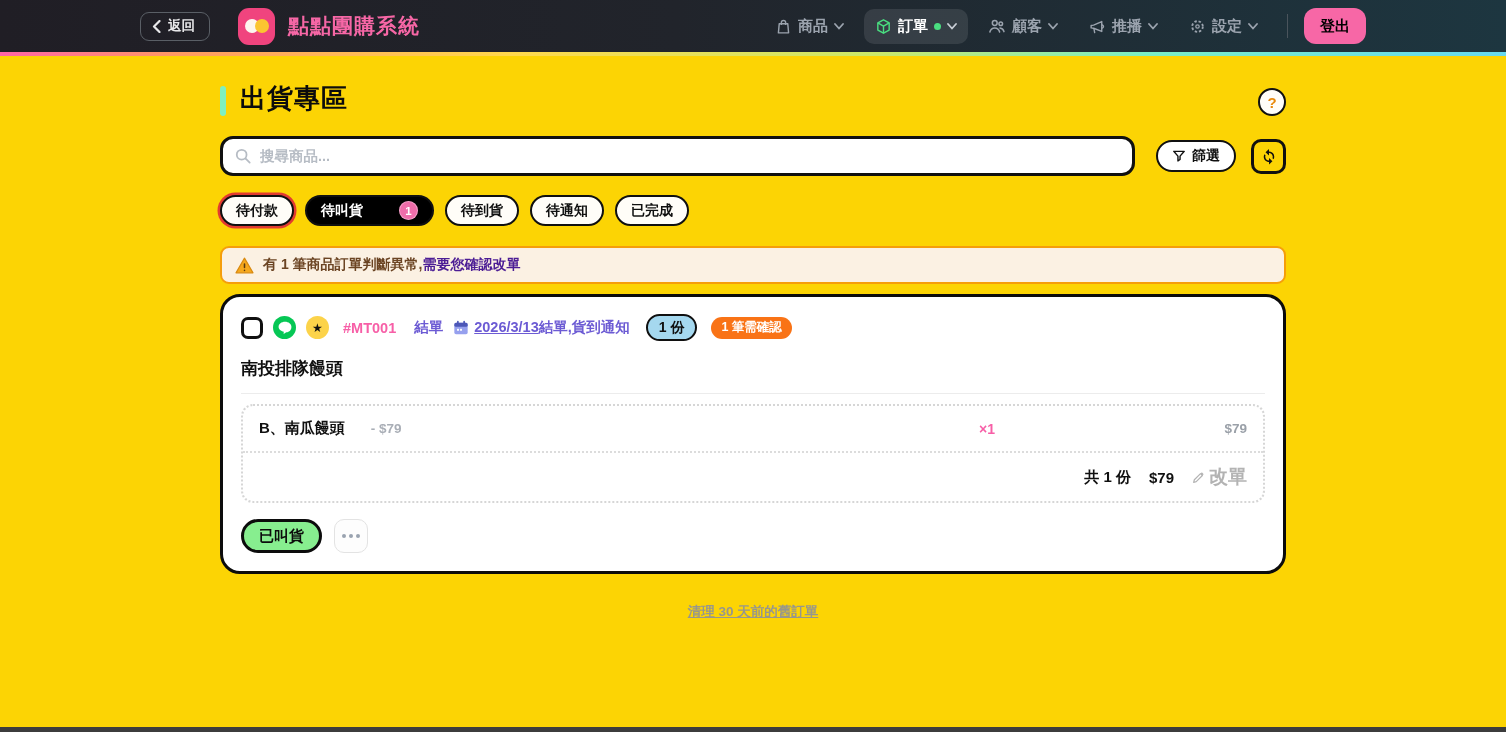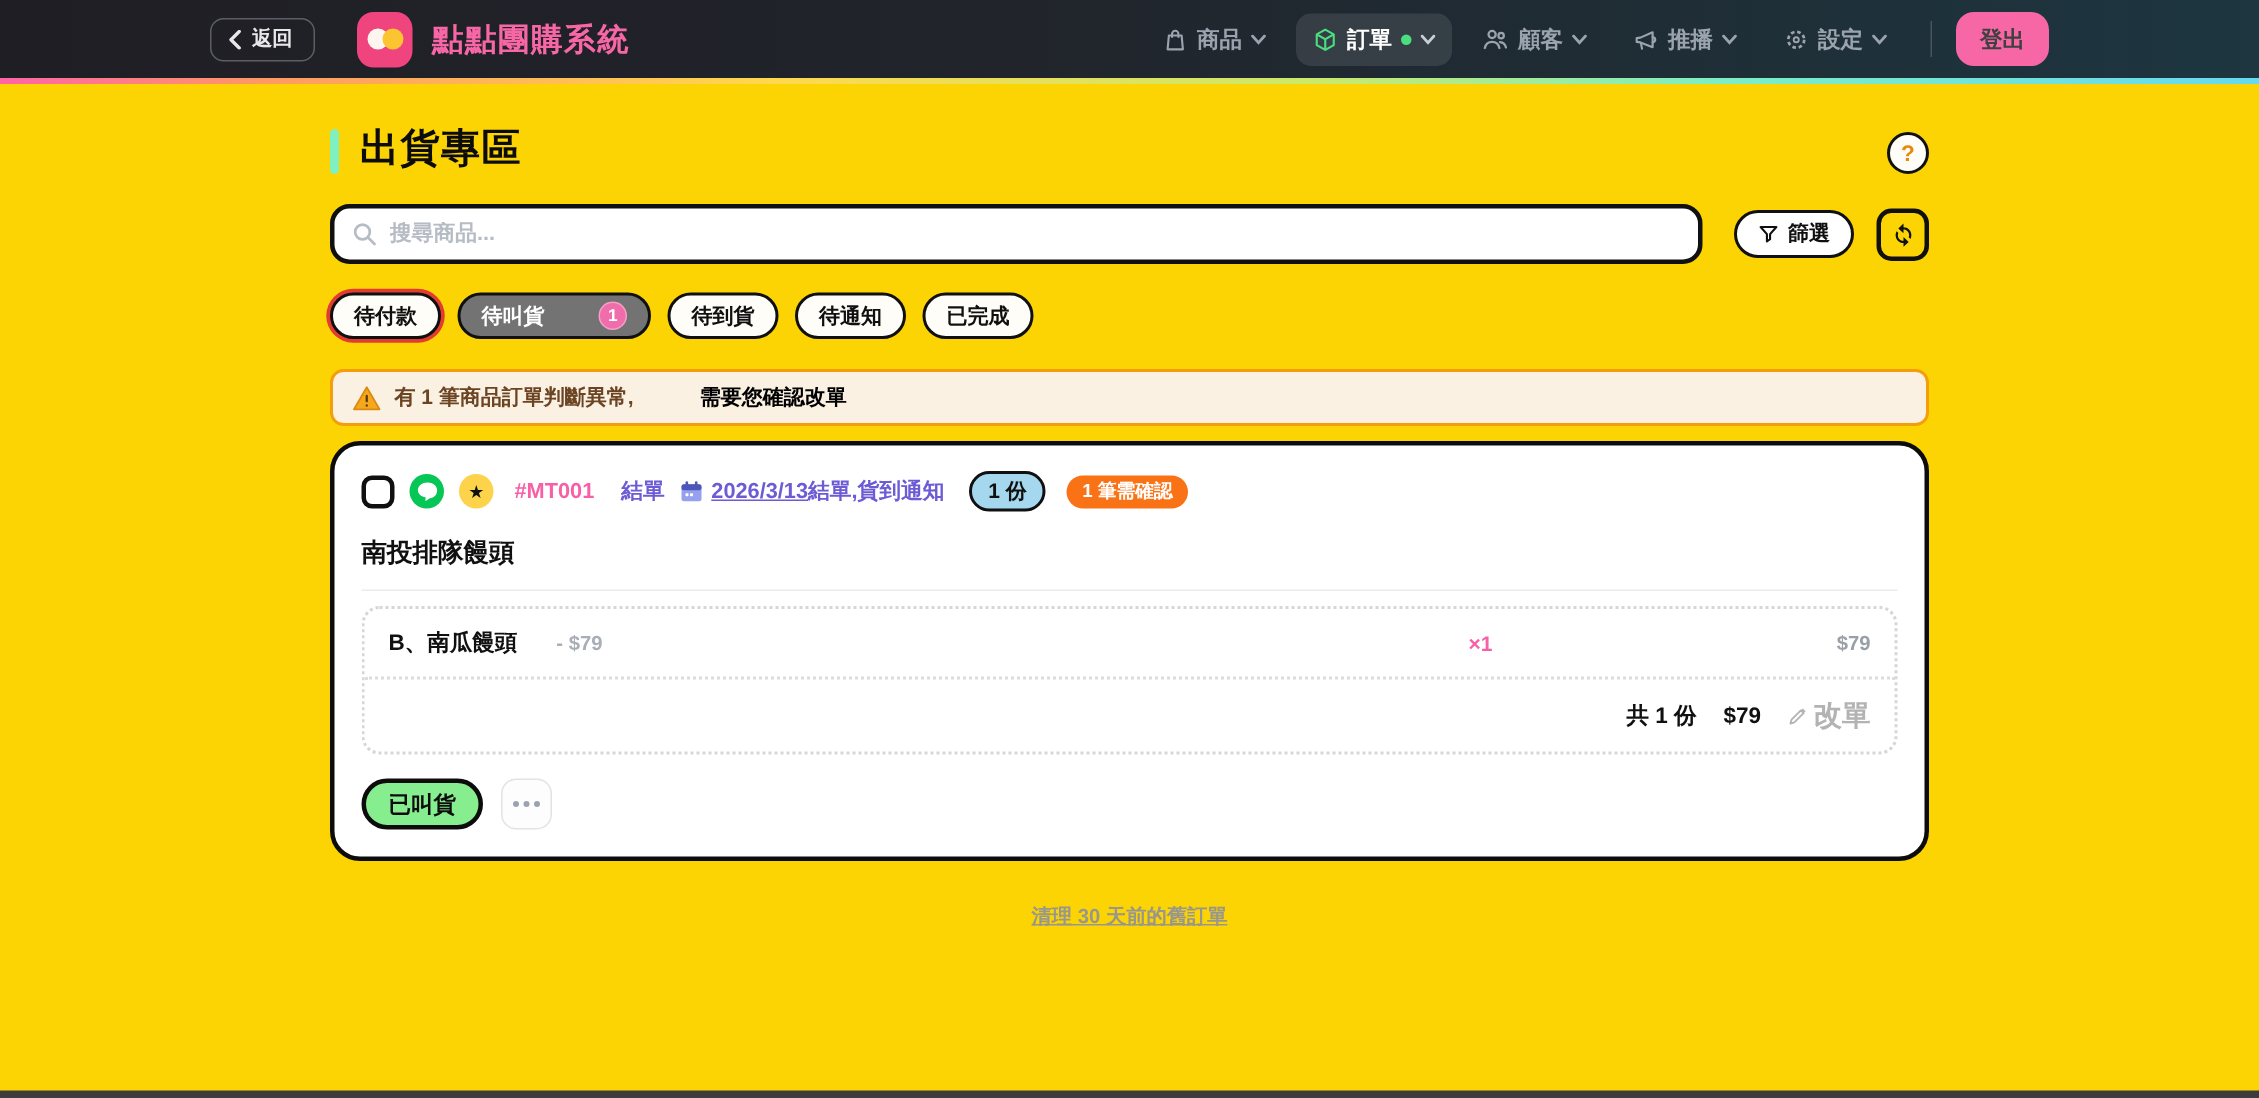--- a/index.html
+++ b/index.html
@@ -43,21 +43,21 @@
     color:#9ba3ae; font-size:15px; font-weight:bold;
     border-radius:10px; cursor:pointer; white-space:nowrap;
   }
   .nav-item.active { background:rgba(255,255,255,.10); color:#ffffff; }
   .nav-item svg { display:block; }
   .green-dot { width:7px; height:7px; border-radius:50%; background:#4ade80; }
   .nav-divider { width:1px; height:24px; background:#4a545c; margin:0 16px 0 18px; }
   .logout-btn {
     height:36px; padding:0 16px;
     background:#f767a6; border:none; border-radius:12px;
-    color:#404040; font-size:15px; font-weight:800; cursor:pointer;
+    color:#000000; font-size:15px; font-weight:800; cursor:pointer;
   }
 
   
   .main { width:1066px; margin:26px auto 0; }
 
   .title-row { display:flex; align-items:flex-end; height:34px; }
   .title-bar { width:6px; height:30px; border-radius:3px; background:#7ff0c0; }
   .page-title { margin-left:14px; font-size:26px; font-weight:900; color:#0c0c0c; letter-spacing:1px; }
   .help-btn {
     margin-left:auto; width:28px; height:28px; border-radius:50%;
@@ -91,35 +91,35 @@
   }
 
   .tabs-row { margin-top:19px; display:flex; align-items:center; gap:11px; }
   .tab {
     height:31px; padding:0 14px;
     background:#fffdf8; border:2.5px solid #101010; border-radius:16px;
     display:flex; align-items:center; gap:7px;
     font-size:14px; font-weight:900; color:#101010; cursor:pointer;
   }
   .tab.ring { box-shadow:0 0 0 2.5px #e23b30; }
-  .tab.active { background:#737373; color:#fff;gap:36px; }
+  .tab.active { background:#000000; color:#fff;gap:36px; }
   .tab-badge {
     width:19px; height:19px; border-radius:50%;
     background:#ef6daa; box-shadow:inset 0 0 0 1px rgba(255,255,255,.35);
     color:#fff; font-size:11.5px; font-weight:900;
     display:flex; align-items:center; justify-content:center;
   }
 
   .alert-banner {
     margin-top:20px; height:38px;
     background:#fbf1e3; border:2px solid #f59e0b; border-radius:9px;
     display:flex; align-items:center; padding:0 13px; gap:9px;
   }
   .alert-text { font-size:14px; font-weight:800; color:#6b4423; }
-  .alert-text .hl { color:#000000;margin-left:44px; }
+  .alert-text .hl { color:#4c1d95; }
 
   
   .order-card {
     margin-top:10px; background:#fff;
     border:3px solid #0c0c0c; border-radius:20px;
     padding:17px 18px 18px;
   }
   .card-header { display:flex; align-items:center; gap:10px; }
   .chk {
     width:22px; height:22px; background:#fff;

